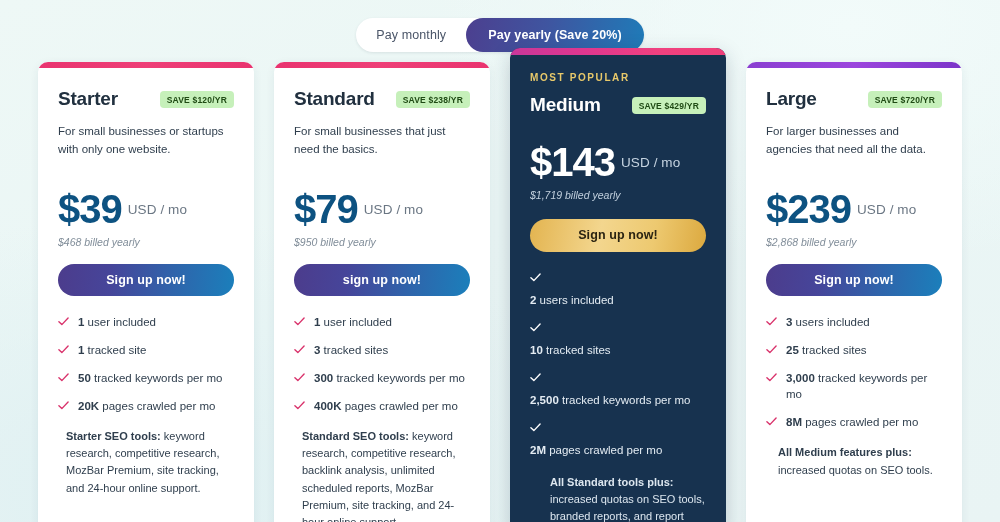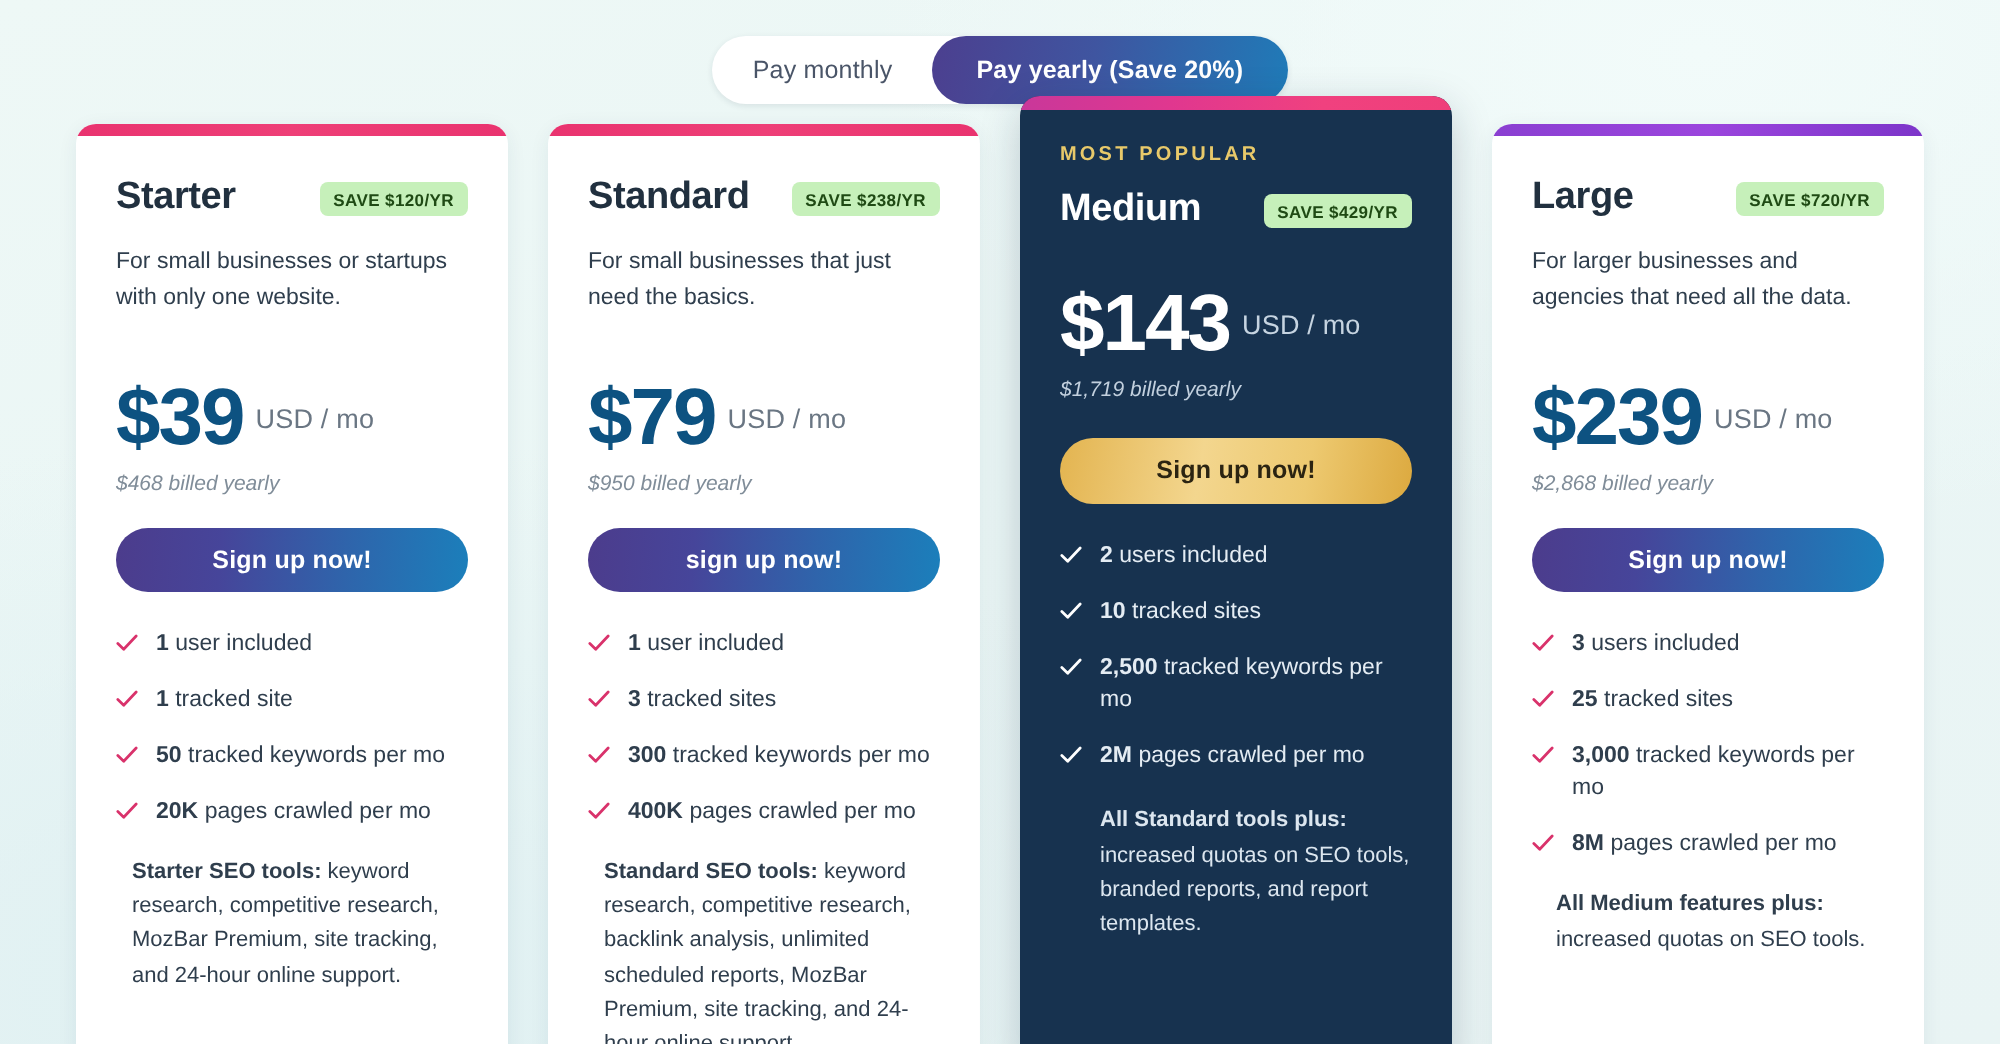--- a/index.html
+++ b/index.html
@@ -238,21 +238,21 @@
 
   .features li {
     display: flex;
     align-items: flex-start;
     gap: 9px;
     font-size: 11.5px;
     color: #2f3e4d;
     line-height: 1.4;
     margin-bottom: 12px;
   }
-  .card.featured .features li { color: #e4ecf3; }
+  .card.featured .features li { color: #e4ecf3; flex-direction: column; }
 
   .check {
     flex: 0 0 auto;
     width: 11px;
     height: 11px;
     margin-top: 2px;
     display: block;
   }
   .check svg { display: block; }
 

